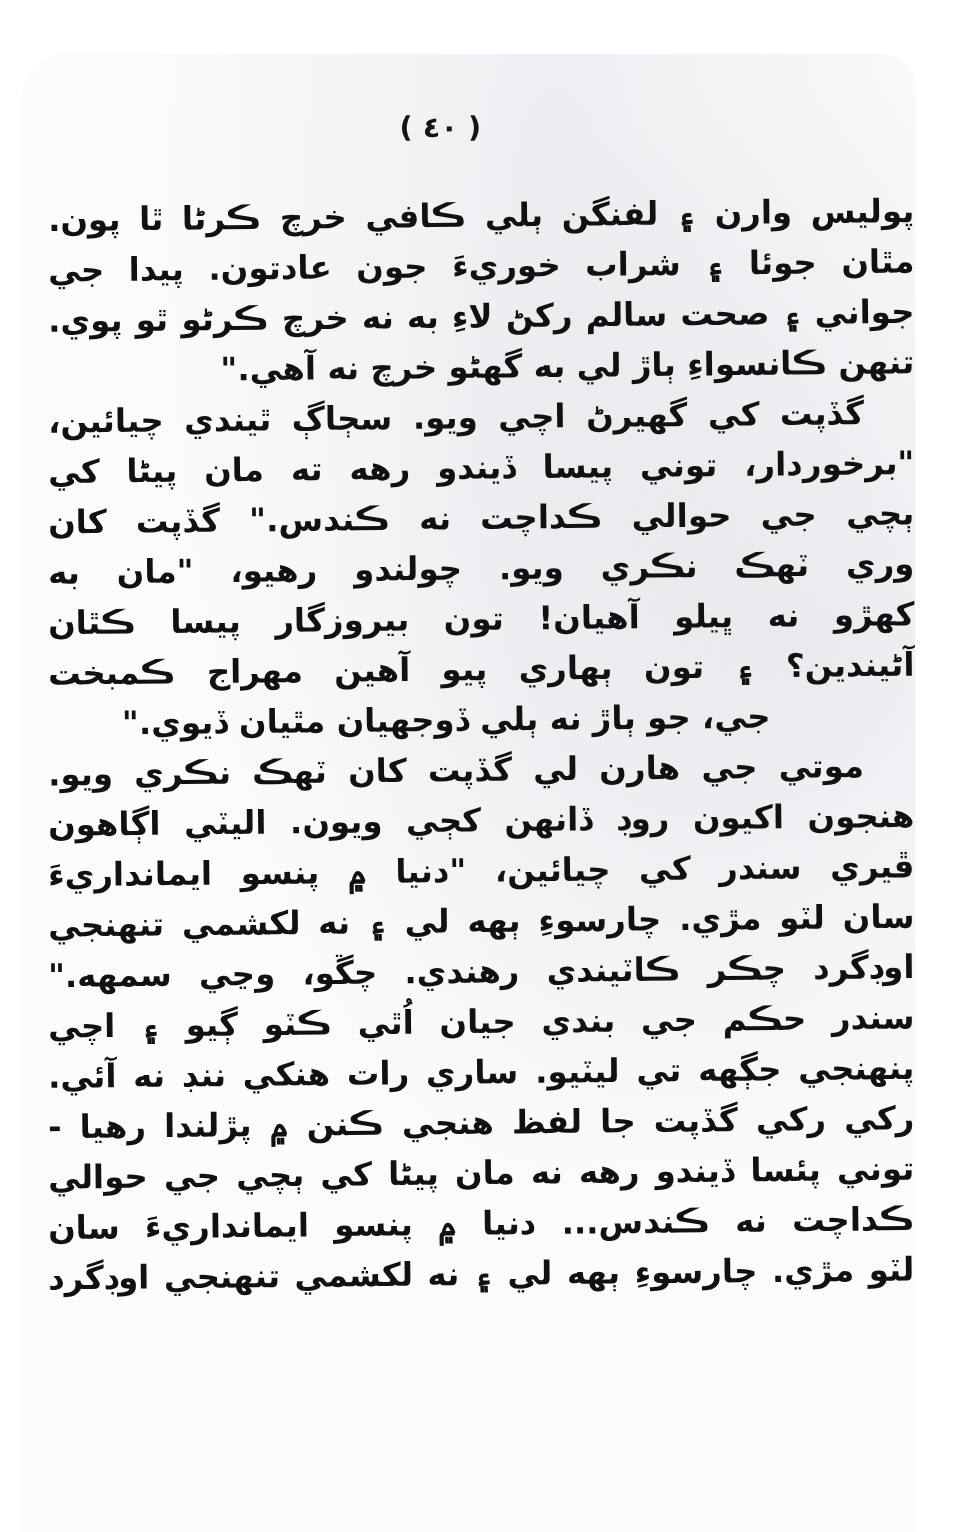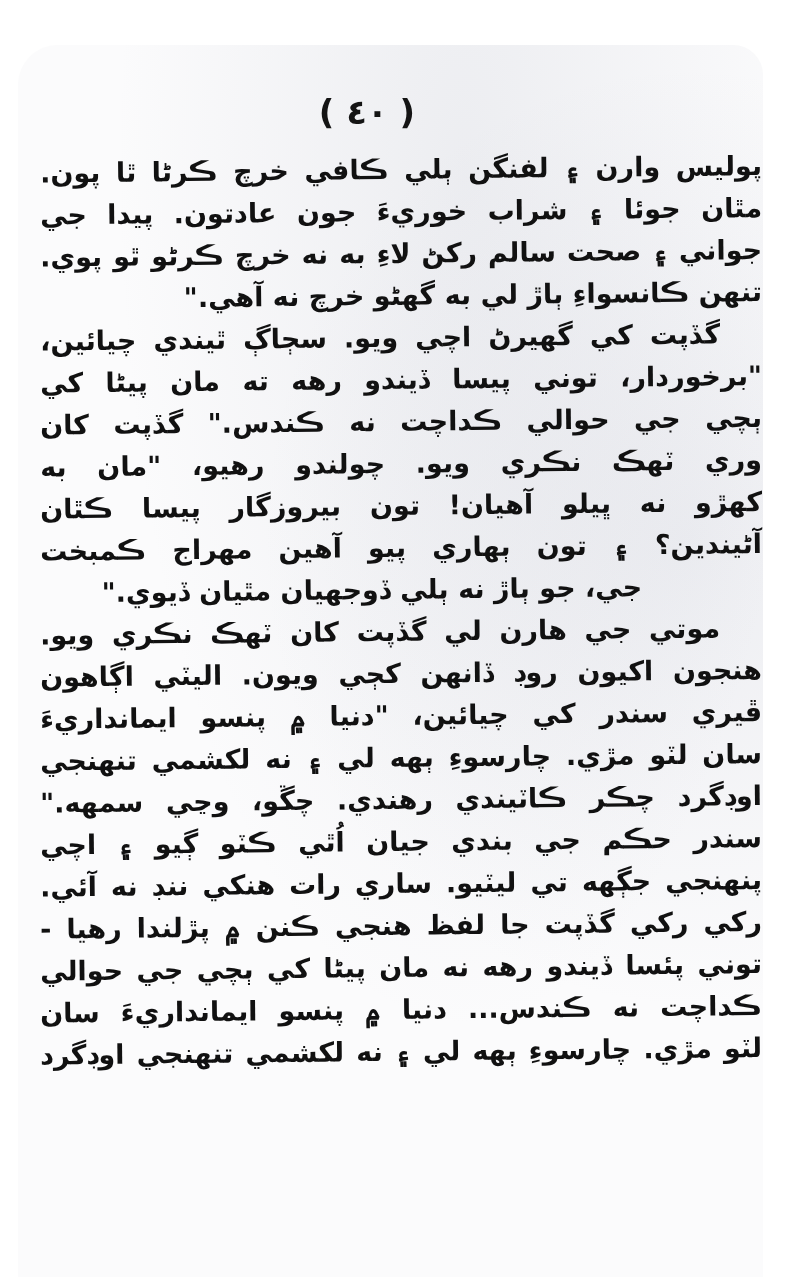--- a/index.html
+++ b/index.html
@@ -27,27 +27,27 @@
       border-radius: 40px 30px 0 0;
     }
     .page-number {
       position: absolute;
       top: 92px;
       left: 0;
       width: 734px;
       text-align: center;
       font-family: "DejaVu Sans", sans-serif;
       font-weight: bold;
-      font-size: 34px;
+      font-size: 24px;
       color: #141414;
       letter-spacing: 6px;
     }
     .text-block {
       position: absolute;
-      top: 145px;
+      top: 156px;
       left: 40px;
       width: 722px;
       direction: rtl;
     }
     .line {
       direction: rtl;
       font-family: "DejaVu Sans", sans-serif;
       font-weight: bold;
       font-size: 27px;
       color: #111111;

